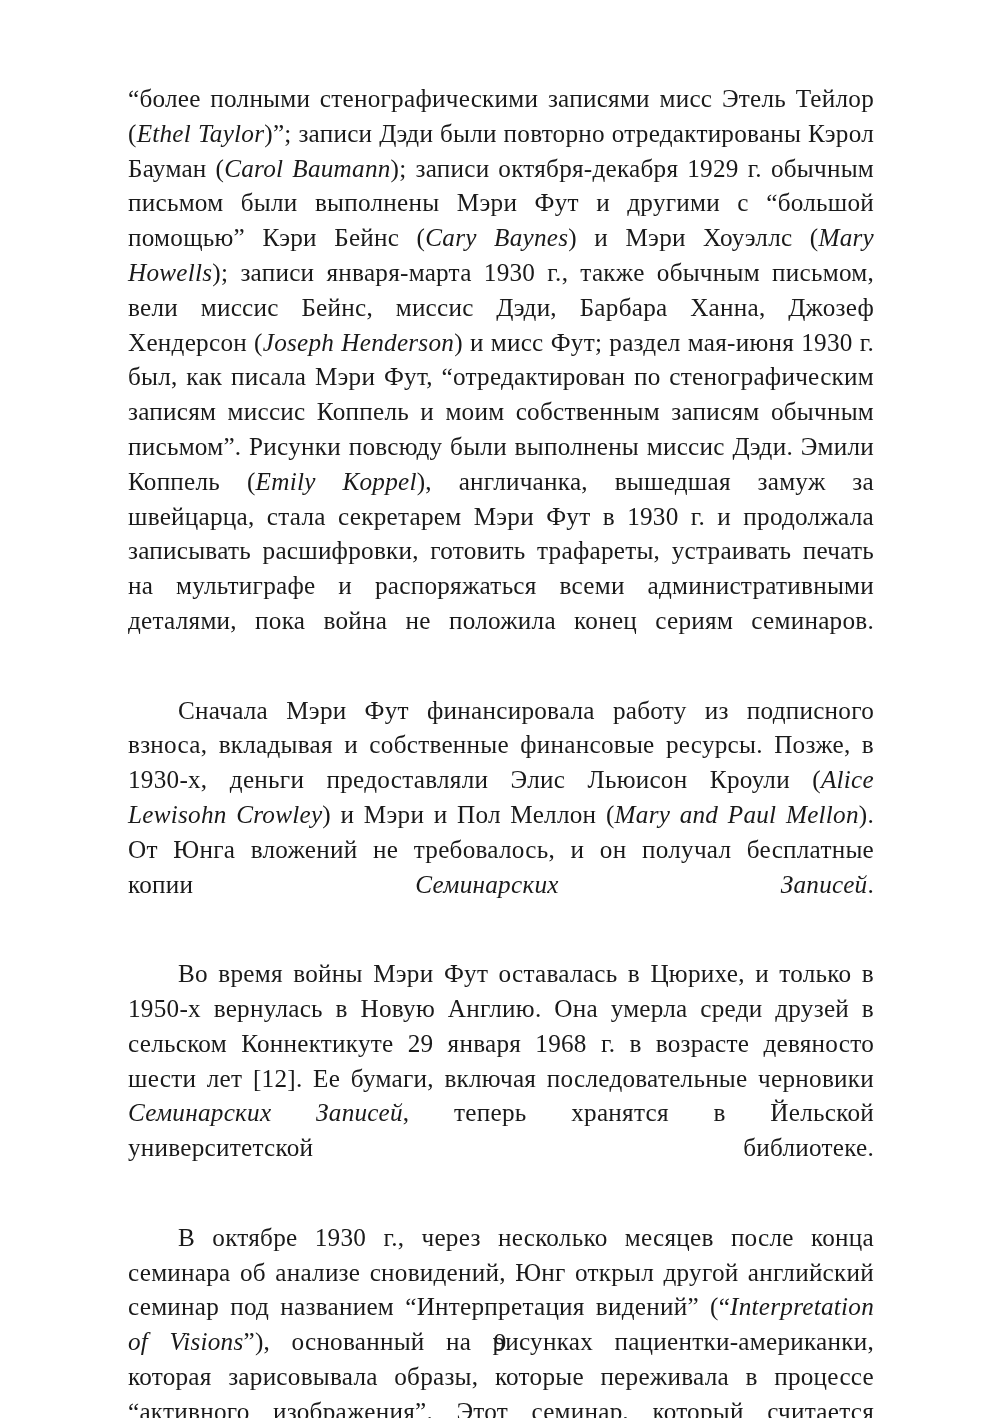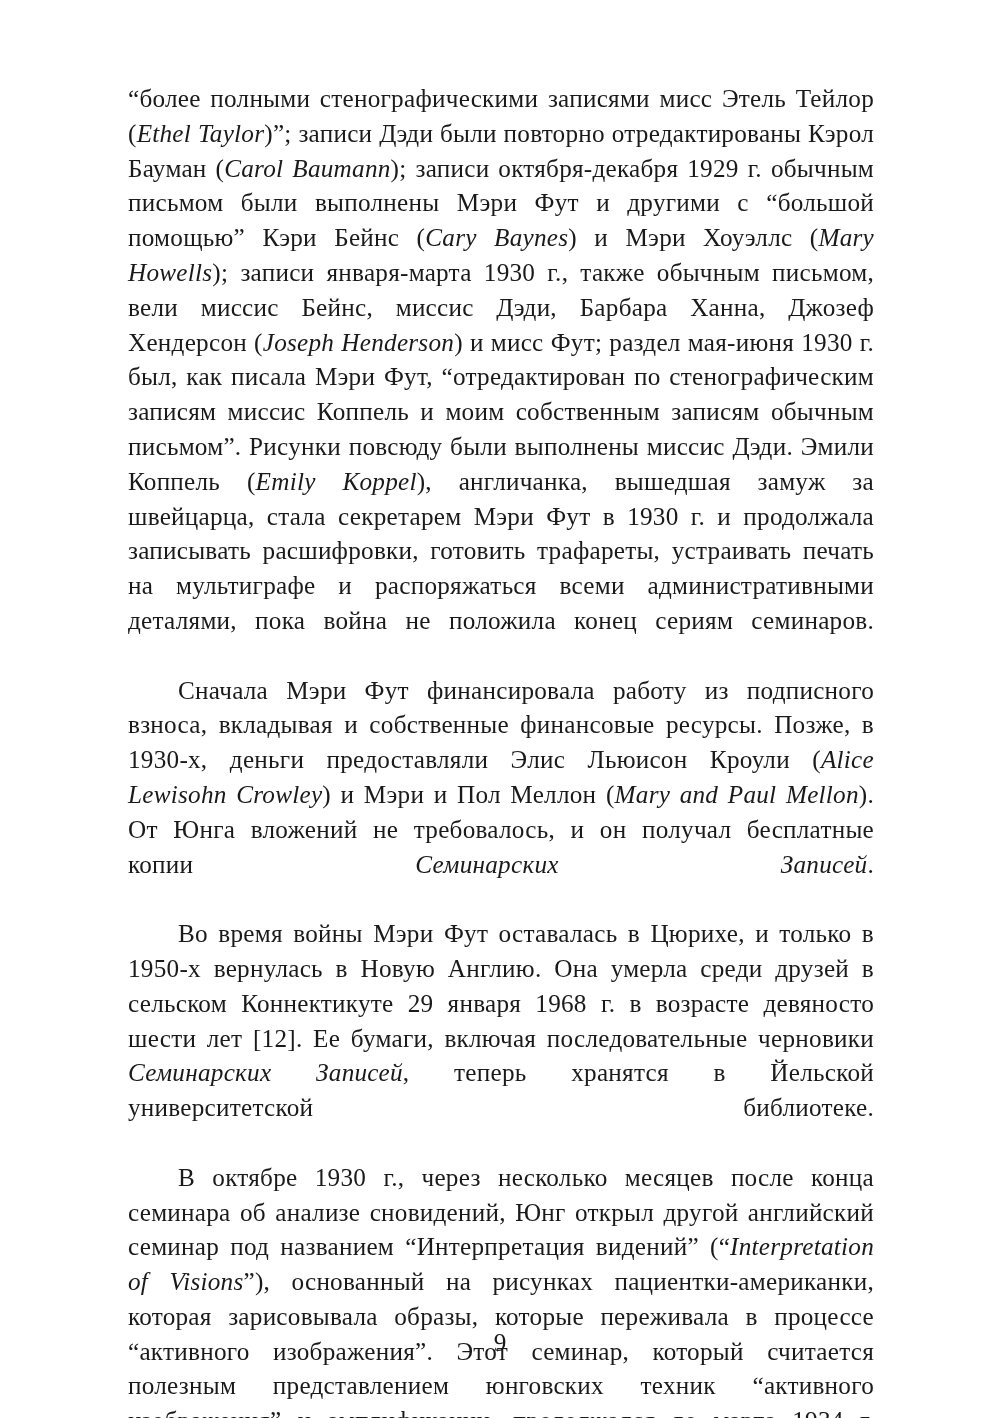--- a/index.html
+++ b/index.html
@@ -35,20 +35,21 @@
     line-height: 34.8px;
     text-align: justify;
     text-justify: inter-word;
     hyphens: manual;
     -webkit-hyphens: manual;
     letter-spacing: 0.01em;
     word-spacing: 0.01em;
   }
   .para.indent {
     text-indent: 50px;
+    margin-top: 20px;
   }
   
   .para::after {
     content: "";
     display: inline-block;
     width: 100%;
   }
   .para.flush::after {
     content: none;
     display: none;

